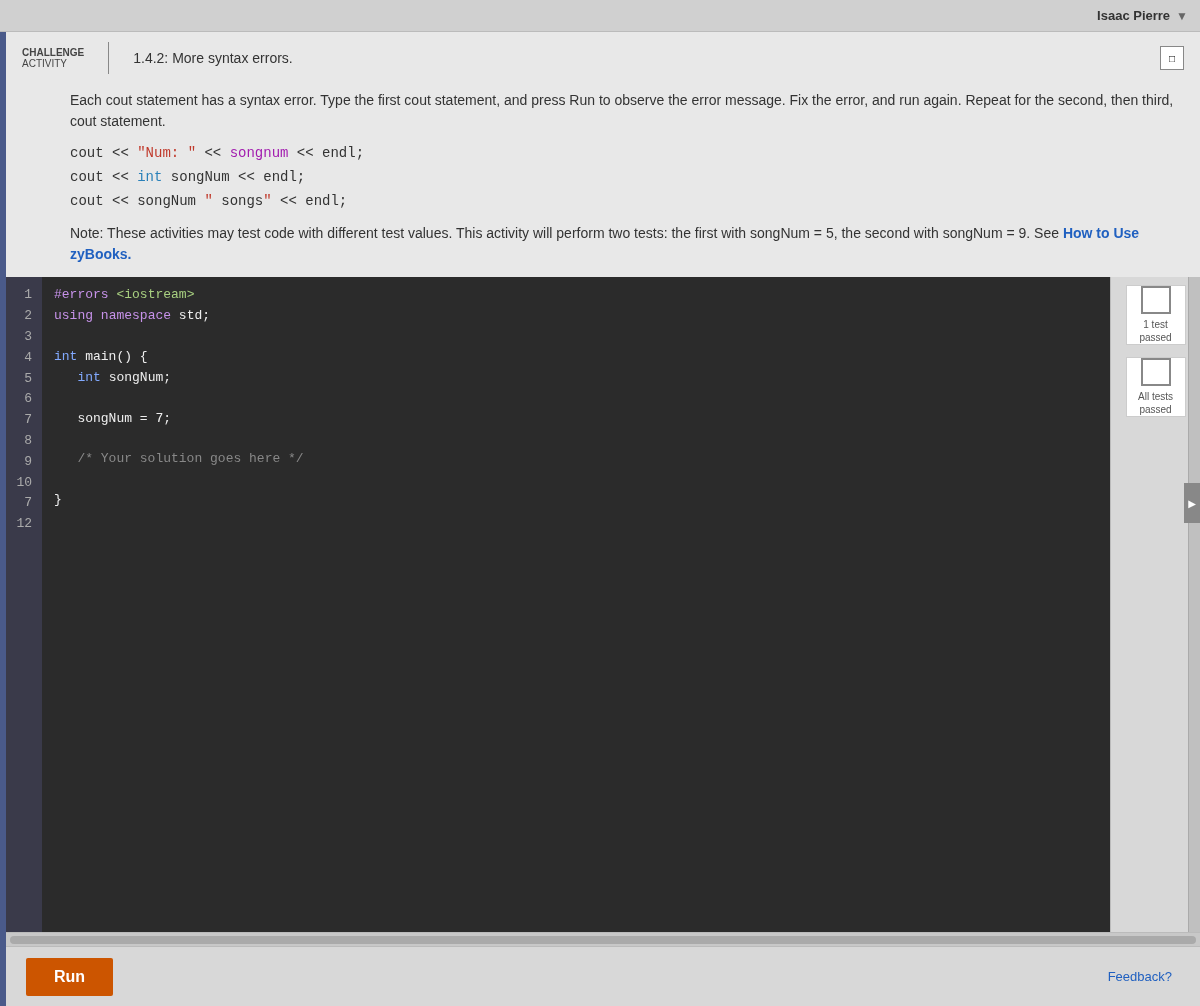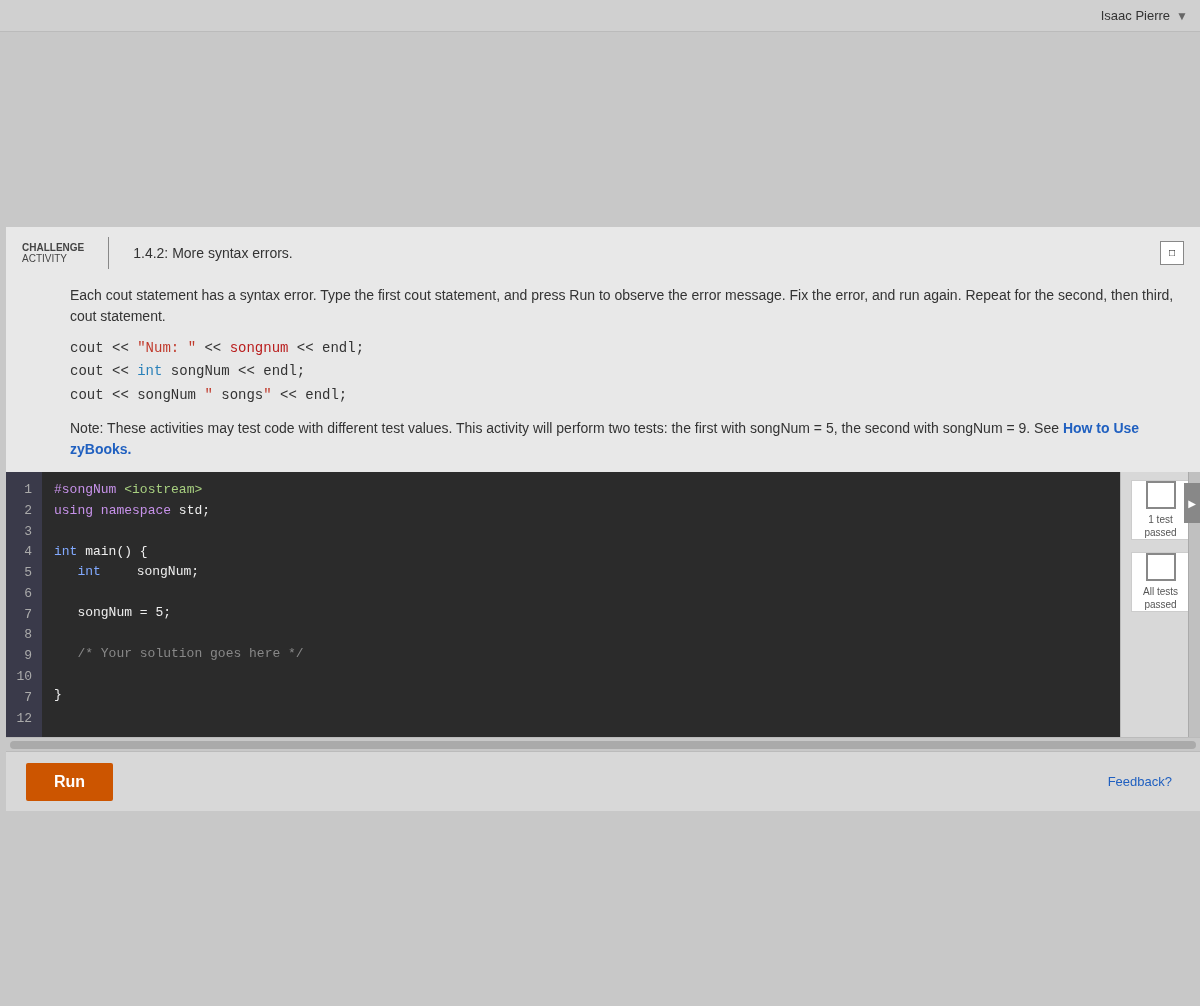--- a/index.html
+++ b/index.html
@@ -12,30 +12,30 @@
       position: relative;
     }
     .top-bar {
       background: #d0d0d0;
       height: 32px;
       display: flex;
       align-items: center;
       justify-content: flex-end;
       padding-right: 12px;
       border-bottom: 1px solid #bbb;
+      font-weight: bold;
     }
     .user-name {
       font-size: 13px;
       color: #333;
     }
     .main-container {
       display: flex;
       flex-direction: row;
       height: calc(1006px - 32px);
-      align-items: center;
     }
     .left-border {
       width: 6px;
       background: #4a5a8a;
       flex-shrink: 0;
     }
     .content-area {
       flex: 1;
       background: #e8e8e8;
       display: flex;
@@ -129,21 +129,21 @@
       white-space: pre;
     }
     .kw-include { color: #c792ea; }
     .kw-using { color: #c792ea; }
     .kw-int { color: #82aaff; }
     .kw-return { color: #c792ea; }
     .kw-namespace { color: #c792ea; }
     .comment { color: #888; }
 
     .right-panel {
-      width: 80px;
+      width: 90px;
       background: #d8d8d8;
       display: flex;
       flex-direction: column;
       align-items: center;
       padding: 8px 6px;
       gap: 12px;
       border-left: 1px solid #bbb;
     }
     .test-badge {
       background: white;
@@ -268,21 +268,21 @@
       </div>
       <div class="header-divider"></div>
       <div class="activity-title">1.4.2: More syntax errors.</div>
       <div class="expand-icon">□</div>
     </div>
 
     <div class="description-area">
       <div class="description-text">Each cout statement has a syntax error. Type the first cout statement, and press Run to observe the error message. Fix the error, and run again. Repeat for the second, then third, cout statement.</div>
 
       <div class="code-instructions">
-        <div>cout &lt;&lt; <span style="color:#c0392b;">"Num: "</span> &lt;&lt; <span style="color:#b91c1c;">songnum</span> &lt;&lt; endl;</div>
+        <div>cout &lt;&lt; <span style="color:#c0392b;">"Num: "</span> &lt;&lt; <span style="color:#a21caf;">songnum</span> &lt;&lt; endl;</div>
         <div>cout &lt;&lt; <span style="color:#2980b9;">int</span> songNum &lt;&lt; endl;</div>
         <div>cout &lt;&lt; songNum <span style="color:#c0392b;">"</span> songs<span style="color:#c0392b;">"</span> &lt;&lt; endl;</div>
       </div>
 
       <div class="note-text">
         <span>Note: These activities may test code with different test values. This activity will perform two tests: the first with songNum = 5, the second with songNum = 9. See </span><a class="link-text">How to Use zyBooks.</a>
       </div>
     </div>
 
     <div class="editor-section">
@@ -297,27 +297,27 @@
           <div class="line-num">6</div>
           <div class="line-num">7</div>
           <div class="line-num">8</div>
           <div class="line-num">9</div>
           <div class="line-num">10</div>
           <div class="line-num">7</div>
           <div class="line-num">12</div>
         </div>
 
         <div class="code-content">
-          <div class="code-line"><span class="kw-include">#songNum</span> <span style="color:#a8d080;margin-top:20px;">&lt;iostream&gt;</span></div>
+          <div class="code-line"><span class="kw-include">#errors</span> <span style="color:#a8d080;margin-top:20px;">&lt;iostream&gt;</span></div>
           <div class="code-line"><span class="kw-using">using</span> <span class="kw-namespace">namespace</span> <span style="color:#eee;">std;</span></div>
           <div class="code-line"></div>
           <div class="code-line"><span class="kw-int">int</span> <span style="color:#eee;">main() {</span></div>
-          <div class="code-line">   <span class="kw-int">int</span> <span style="color:#eee;margin-left:28px;">songNum;</span></div>
+          <div class="code-line">   <span class="kw-int">int</span> <span style="color:#eee;">songNum;</span></div>
           <div class="code-line"></div>
-          <div class="code-line">   <span style="color:#eee;">songNum = 5;</span></div>
+          <div class="code-line">   <span style="color:#eee;">songNum = 7;</span></div>
           <div class="code-line"></div>
           <div class="code-line">   <span class="comment">/* Your solution goes here */</span></div>
           <div class="code-line"></div>
           <div class="code-line"><span style="color:#eee;">}</span></div>
         </div>
       </div>
 
       <div class="right-panel">
         <div class="test-badge">
           <div class="test-badge-icon"></div>

